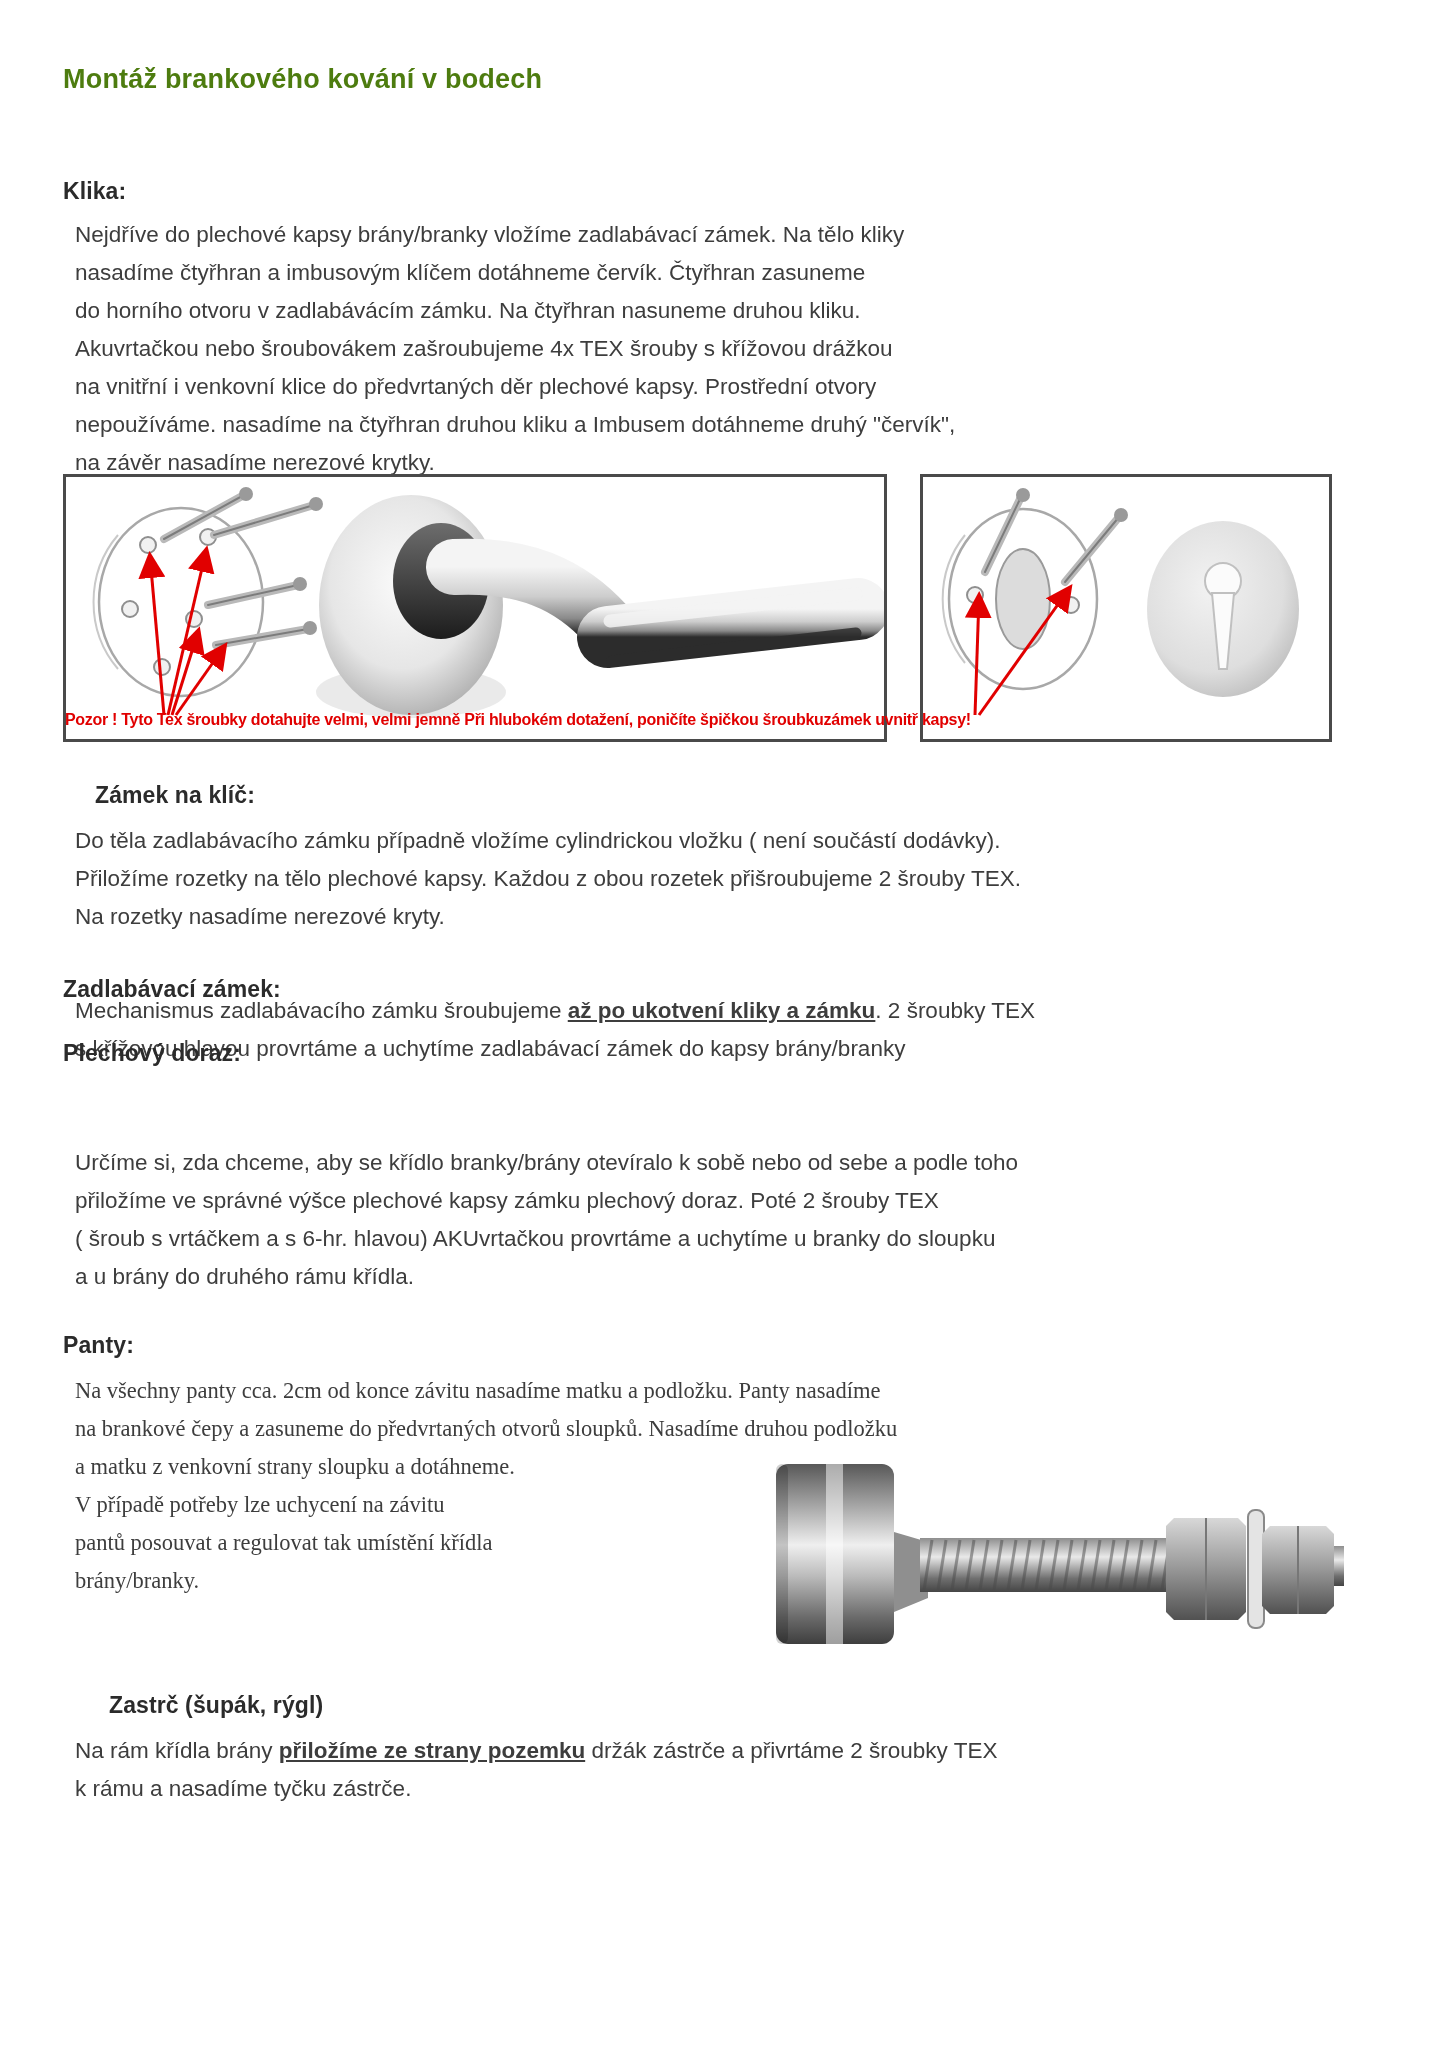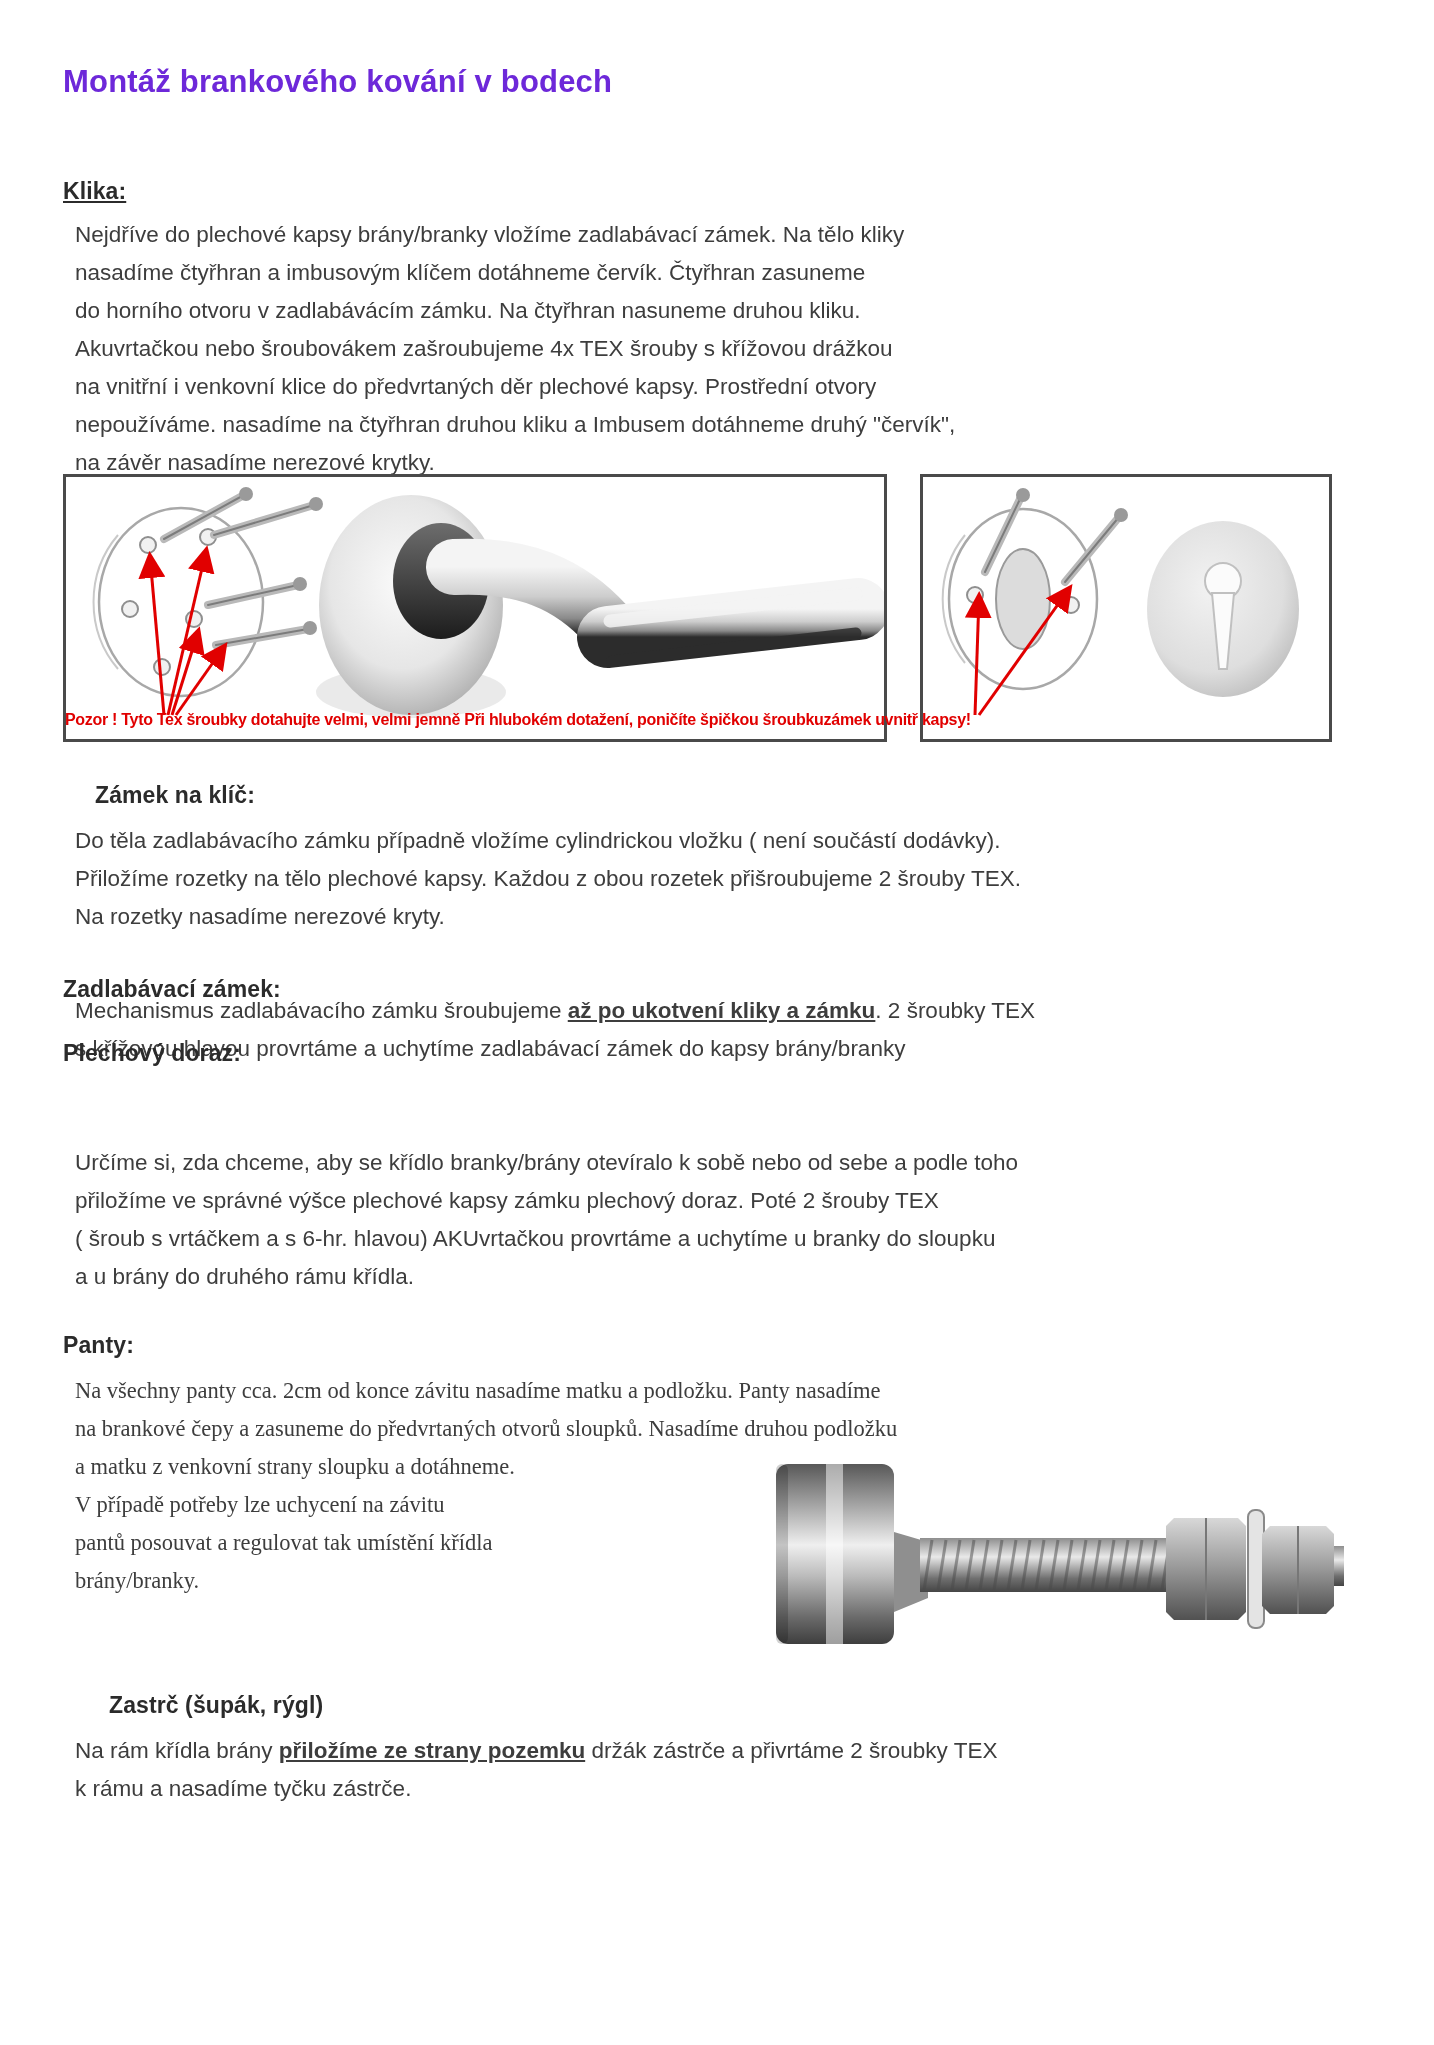--- a/index.html
+++ b/index.html
@@ -2,21 +2,21 @@
 <html lang="cs"><head>
 <meta charset="utf-8">
 <style>
   html,body{margin:0;padding:0;}
   body{
     width:1434px;height:2045px;position:relative;background:#ffffff;
     font-family:"Liberation Sans", sans-serif;color:#3c3c3c;overflow:hidden;
   }
   .abs{position:absolute;}
   .title{
-    left:63px;top:64px;font-size:31px;font-weight:bold;color:#6d28d9;
+    left:63px;top:64px;font-size:27px;font-weight:bold;color:#4d7c0f;
     letter-spacing:0.2px;
   }
   h3.sec{
     margin:0;font-size:23px;font-weight:bold;color:#2b2b2b;letter-spacing:0.1px;
   }
   p.body{
     margin:12px;font-size:22.5px;line-height:38px;color:#3d3d3d;
     white-space:pre-line;width:1345px;
   }
   .b{font-weight:bold;text-decoration:underline;}
@@ -33,21 +33,21 @@
     letter-spacing:-0.3px;
   }
   .hinge{left:770px;top:1452px;}
   svg{display:block;}
 </style>
 </head>
 <body>
 
 <div class="abs title">Montáž brankového kování v bodech</div>
 
-<h3 class="abs sec" style="left:63px;top:178px;text-decoration:underline;">Klika:</h3>
+<h3 class="abs sec" style="left:63px;top:178px;">Klika:</h3>
 <p class="abs body" style="left:63px;top:204px;">Nejdříve do plechové kapsy brány/branky vložíme zadlabávací zámek. Na tělo kliky
 nasadíme čtyřhran a imbusovým klíčem dotáhneme červík. Čtyřhran  zasuneme
 do horního otvoru v zadlabávácím zámku. Na čtyřhran nasuneme druhou kliku.
 Akuvrtačkou nebo šroubovákem zašroubujeme 4x TEX šrouby s křížovou drážkou
 na vnitřní i venkovní klice do předvrtaných děr plechové kapsy. Prostřední otvory
 nepoužíváme. nasadíme na čtyřhran druhou kliku a Imbusem dotáhneme druhý "červík",
 na závěr nasadíme nerezové krytky.</p>
 
 <div class="abs figrow">
 

